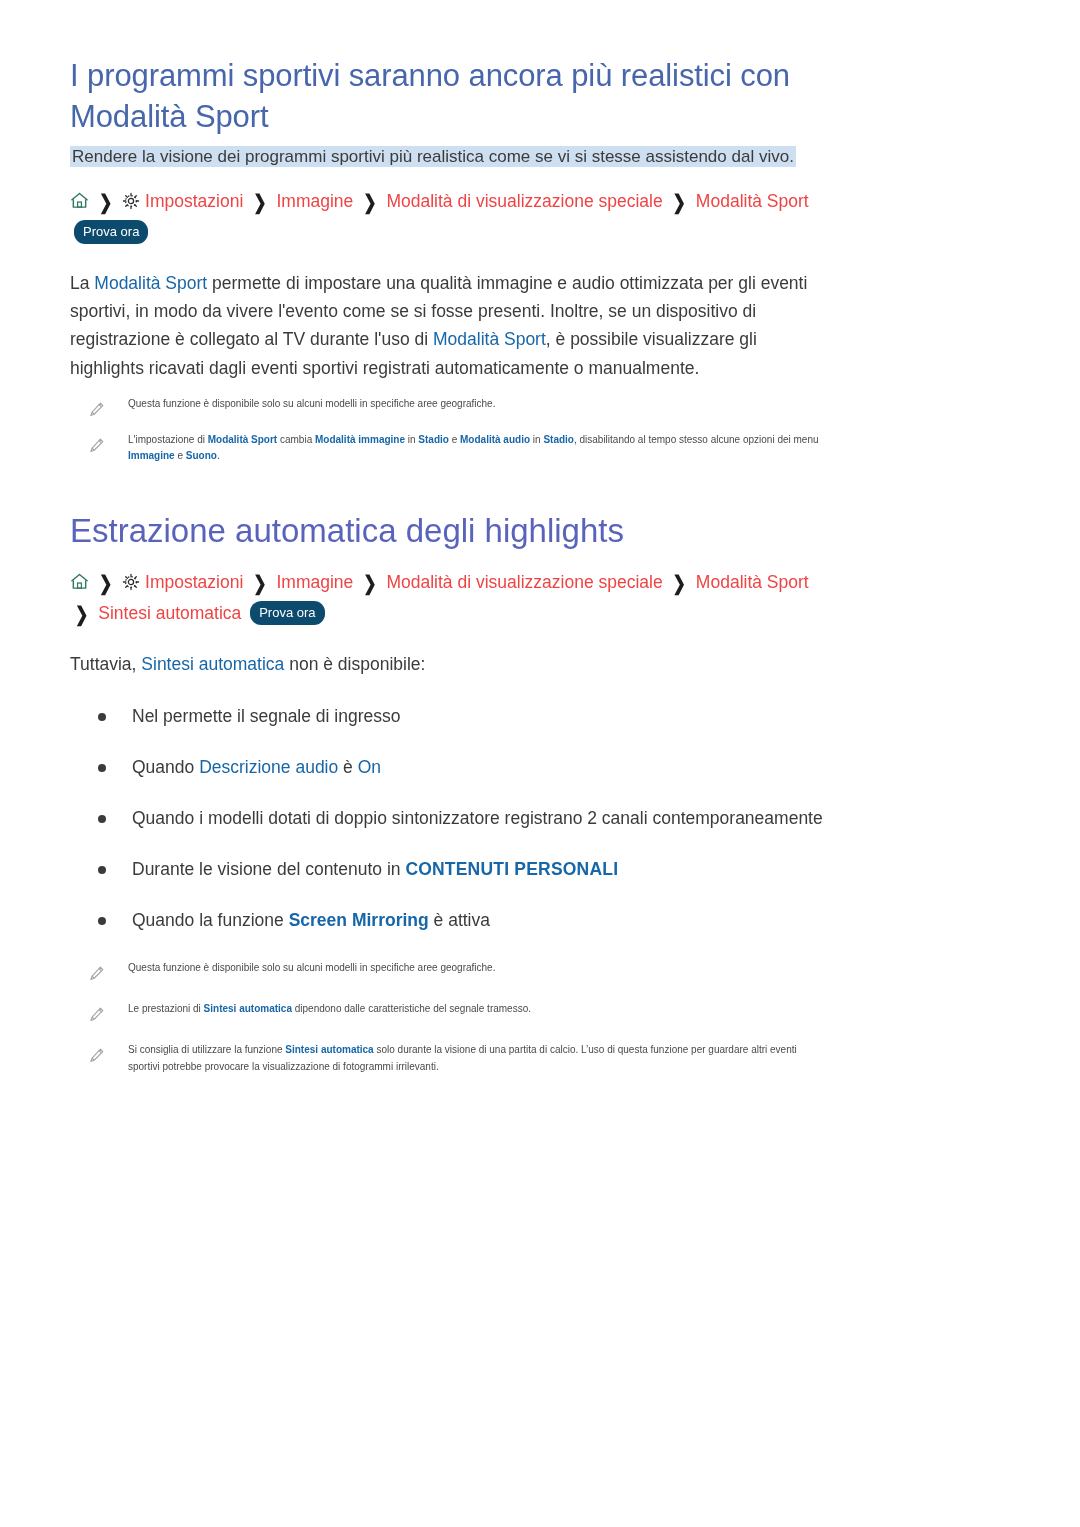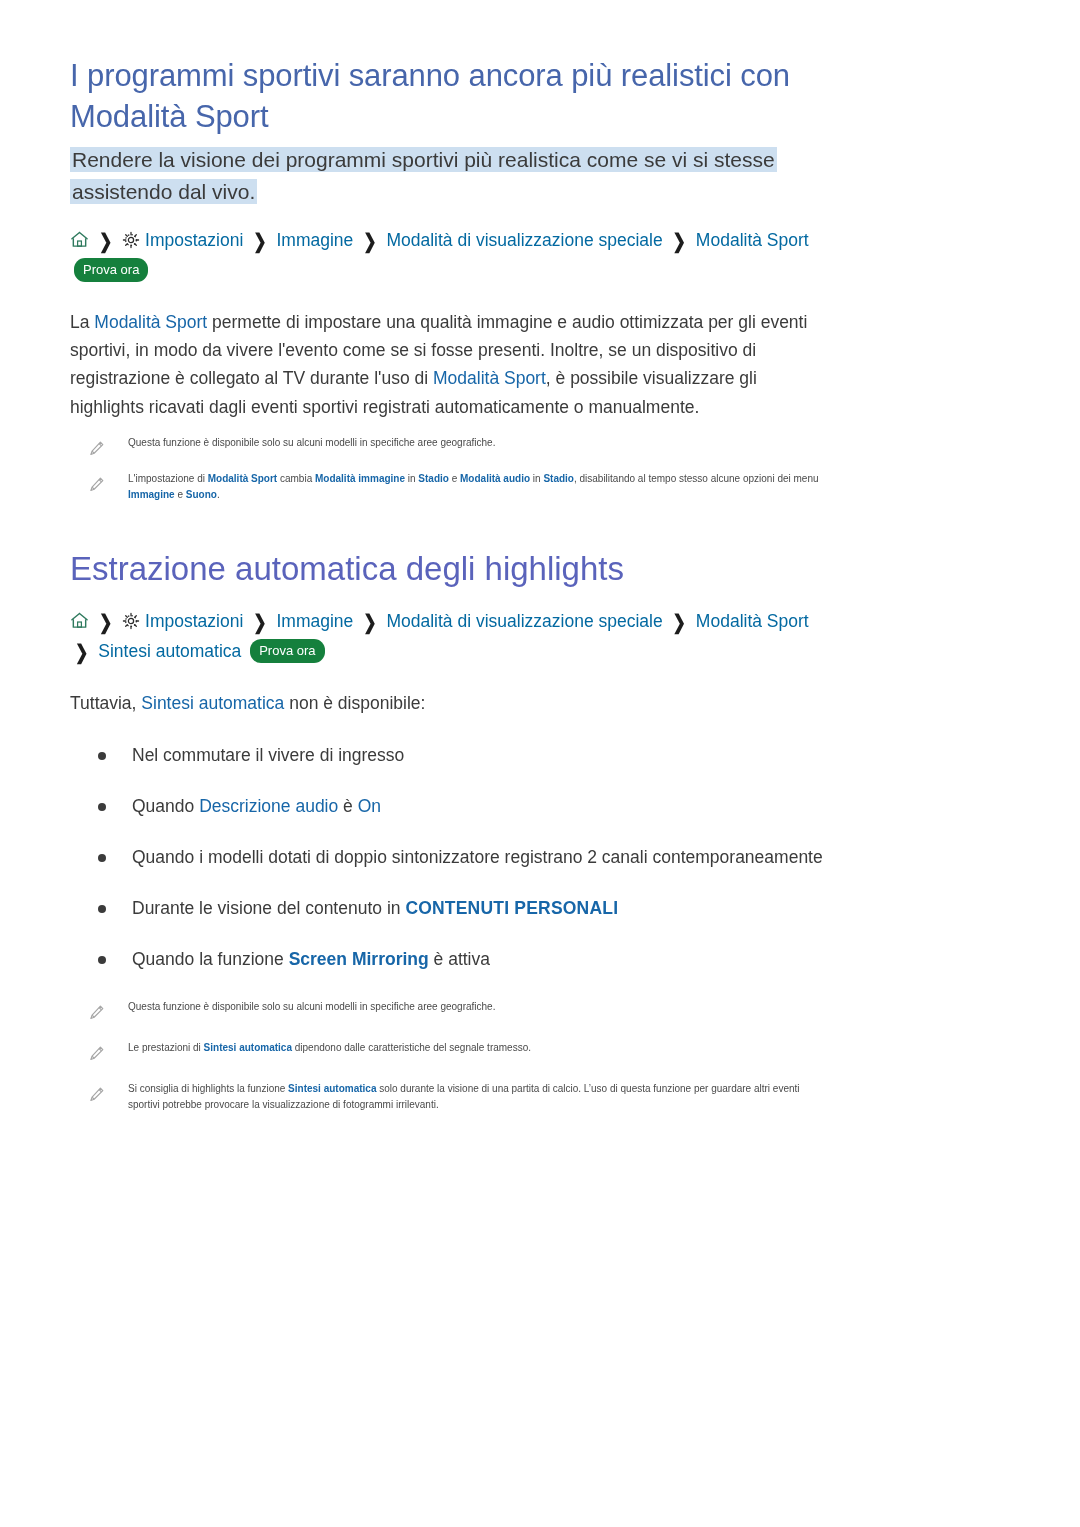--- a/index.html
+++ b/index.html
@@ -39,59 +39,59 @@
     line-height: 1.35;
     font-weight: 400;
     color: #5a63bb;
     margin: 44px 0 14px 0;
   }
 
   
   .lead {
     display: inline;
     background: #cddff0;
-    font-size: 21px;
+    font-size: 17px;
     line-height: 1.55;
     color: #3b3b3b;
     padding: 1px 2px;
     box-decoration-break: clone;
     -webkit-box-decoration-break: clone;
   }
   .lead-wrap { margin: 0 0 16px 0; }
 
   
   .breadcrumb {
     font-size: 17.5px;
     line-height: 1.72;
     color: #1766a8;
     margin: 14px 0 22px 0;
   }
   .breadcrumb .crumb {
-    color: #0369a1;
+    color: #ef4444;
     white-space: nowrap;
   }
   .breadcrumb .sep {
     display: inline-block;
     color: #1d1d1d;
     font-weight: bold;
     font-size: 16px;
     padding: 0 5px;
     transform: scaleY(1.25);
     vertical-align: -1px;
   }
   .ico {
     display: inline-block;
     vertical-align: -3px;
     line-height: 0;
   }
   .ico svg { display: block; }
 
   .badge-try {
     display: inline-block;
-    background: #15803d;
+    background: #0c4a6e;
     color: #ffffff;
     font-size: 13px;
     line-height: 1;
     padding: 5px 9px 6px 9px;
     border-radius: 11px;
     vertical-align: 2px;
     margin-left: 4px;
     white-space: nowrap;
   }
 
@@ -254,21 +254,21 @@
   </div>
 
   <p class="body">
     <span>Tuttavia, </span><span class="lnk">Sintesi automatica</span><span> non è disponibile:</span>
   </p>
 
   <div class="spacer-sm"></div>
 
   <div class="bullet">
     <span class="dot"></span>
-    <span class="bullet-text"><span>Nel commutare il vivere di ingresso</span></span>
+    <span class="bullet-text"><span>Nel permette il segnale di ingresso</span></span>
   </div>
 
   <div class="bullet">
     <span class="dot"></span>
     <span class="bullet-text"><span>Quando </span><span class="lnk">Descrizione audio</span><span> è </span><span class="lnk">On</span></span>
   </div>
 
   <div class="bullet">
     <span class="dot"></span>
     <span class="bullet-text"><span>Quando i modelli dotati di doppio sintonizzatore registrano 2 canali contemporaneamente</span></span>
@@ -310,18 +310,18 @@
     </div>
 
     <div class="note">
       <span class="pencil">
         <svg width="17" height="17" viewBox="0 0 20 20" aria-hidden="true">
           <path d="M14.6 2.6 L17.4 5.4 L7.2 15.6 L3.4 17 L4.8 13.2 Z" fill="#ffffff" stroke="#a6a6a6" stroke-width="1.4" stroke-linejoin="round"></path>
           <path d="M13.0 4.2 L15.8 7.0" stroke="#a6a6a6" stroke-width="1.3"></path>
           <path d="M4.8 13.2 L7.2 15.6" stroke="#a6a6a6" stroke-width="1.3"></path>
         </svg>
       </span>
-      <span class="note-text"><span>Si consiglia di highlights la funzione </span><span class="lnk-b">Sintesi automatica</span><span> solo durante la visione di una partita di calcio. L’uso di questa funzione per guardare altri eventi sportivi potrebbe provocare la visualizzazione di fotogrammi irrilevanti.</span></span>
+      <span class="note-text"><span>Si consiglia di utilizzare la funzione </span><span class="lnk-b">Sintesi automatica</span><span> solo durante la visione di una partita di calcio. L’uso di questa funzione per guardare altri eventi sportivi potrebbe provocare la visualizzazione di fotogrammi irrilevanti.</span></span>
     </div>
 
   </div>
 
 </div>
 
 </body></html>

